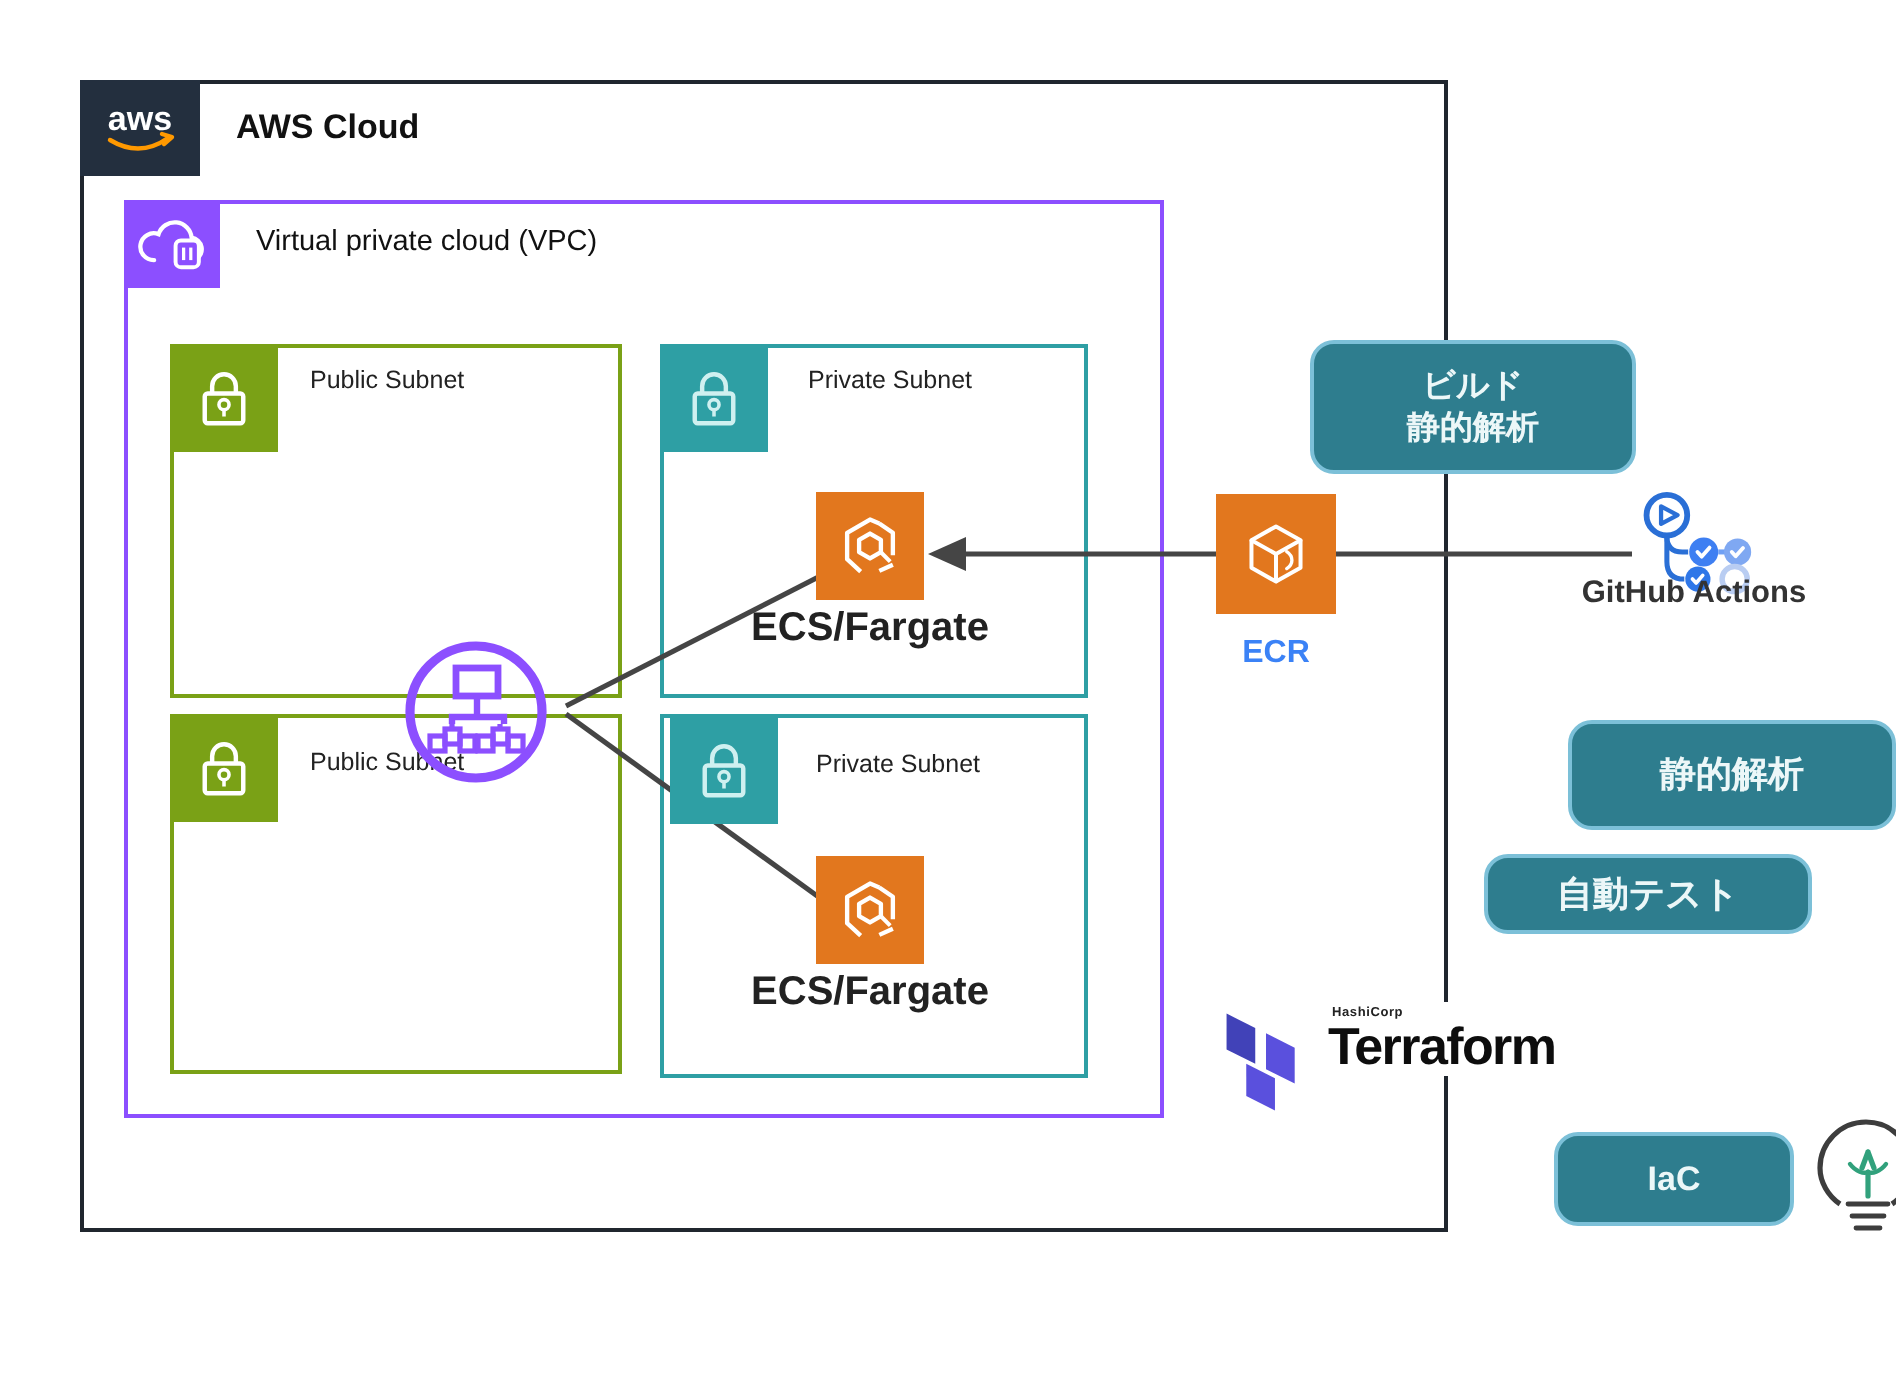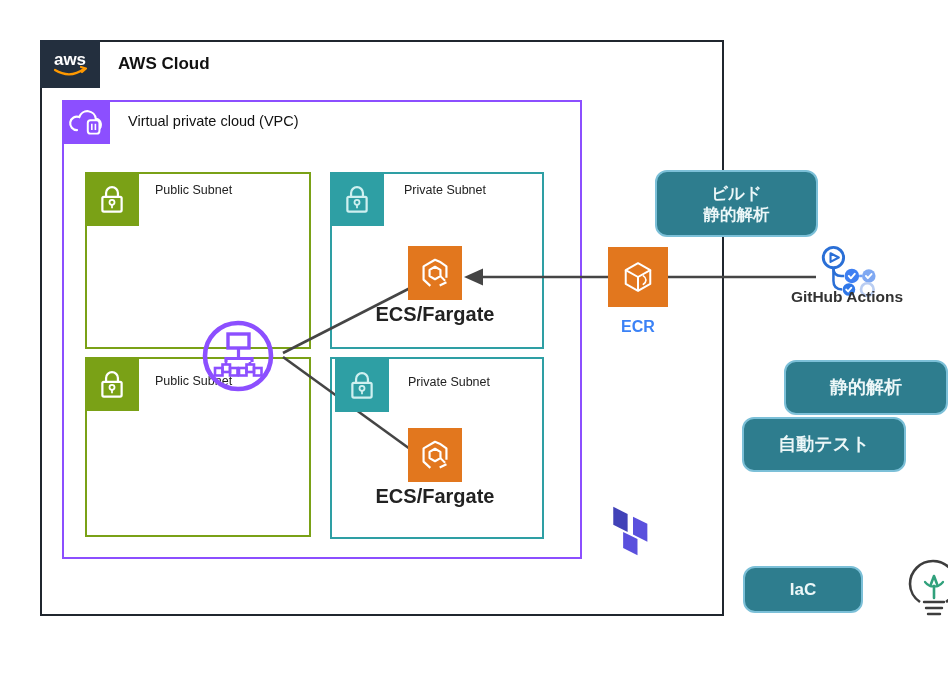--- a/index.html
+++ b/index.html
@@ -55,22 +55,22 @@
 
   
   .badge{
     background:#2E7D8E;border:2px solid #7CC0D8;border-radius:12px;
     color:#ECF7F8;font-weight:700;display:flex;flex-direction:column;
     align-items:center;justify-content:center;line-height:1.25;
     box-sizing:border-box;
   }
   .badge-build{left:655px;top:170px;width:163px;height:67px;font-size:16.5px;}
   .badge-static{left:784px;top:360px;width:164px;height:55px;font-size:18px;}
-  .badge-test{left:742px;top:417px;width:164px;height:55px;font-size:18px;}
-  .badge-iac{left:743px;top:566px;width:120px;height:47px;font-size:17px;}
+  .badge-test{left:742px;top:427px;width:164px;height:40px;font-size:18px;}
+  .badge-iac{left:777px;top:566px;width:120px;height:47px;font-size:17px;}
 
   
   .tf-logo{left:610px;top:505px;width:46px;height:52px;}
   .tf-text{left:660px;top:501px;background:#ffffff;padding:2px 6px 2px 4px;}
   .tf-company{font-size:6.5px;font-weight:700;color:#222;letter-spacing:.3px;margin-left:2px;}
   .tf-name{font-size:26px;font-weight:800;color:#0d0d0d;letter-spacing:-0.8px;line-height:1.0;}
 
   .bulb-icon{left:902px;top:556px;width:62px;height:74px;}
 
   svg{display:block;}
@@ -227,20 +227,24 @@
     <span>IaC</span>
   </div>
 
   <div class="abs tf-logo">
     <svg width="46" height="52" viewBox="0 0 48 58">
       <polygon points="2,2 18,10 18,30 2,22" fill="#4142B8"></polygon>
       <polygon points="24,13 40,21 40,41 24,33" fill="#5A50DD"></polygon>
       <polygon points="13,30 29,38 29,56 13,48" fill="#5A50DD"></polygon>
     </svg>
   </div>
+  <div class="abs tf-text">
+    <div class="tf-company">HashiCorp</div>
+    <div class="tf-name">Terraform</div>
+  </div>
 
   <div class="abs bulb-icon">
     <svg width="62" height="74" viewBox="0 0 62 74">
       <path d="M44,46 c6,-4 10,-11 10,-18 a23,23 0 1 0 -46,0 c0,7 4,14 10,18" fill="none" stroke="#3d3d3d" stroke-width="2.6"></path>
       <path d="M22,46 h20 M24,52 h16 M26,58 h12" fill="none" stroke="#3d3d3d" stroke-width="2.4" stroke-linecap="round"></path>
       <path d="M32,20 l3,8 M32,20 l-3,8 M32,30 v12" fill="none" stroke="#31A17C" stroke-width="2.6" stroke-linecap="round"></path>
       <path d="M23,26 c3,4 7,5 9,4 M41,26 c-3,4 -7,5 -9,4" fill="none" stroke="#31A17C" stroke-width="2.2" stroke-linecap="round"></path>
     </svg>
   </div>
 

